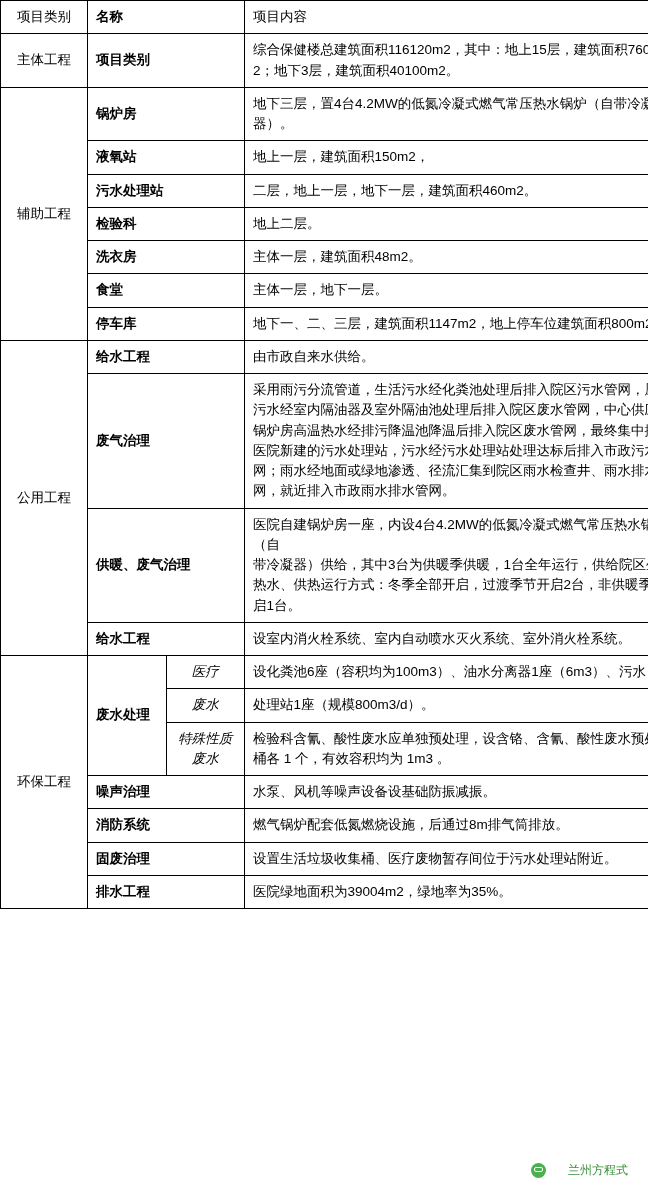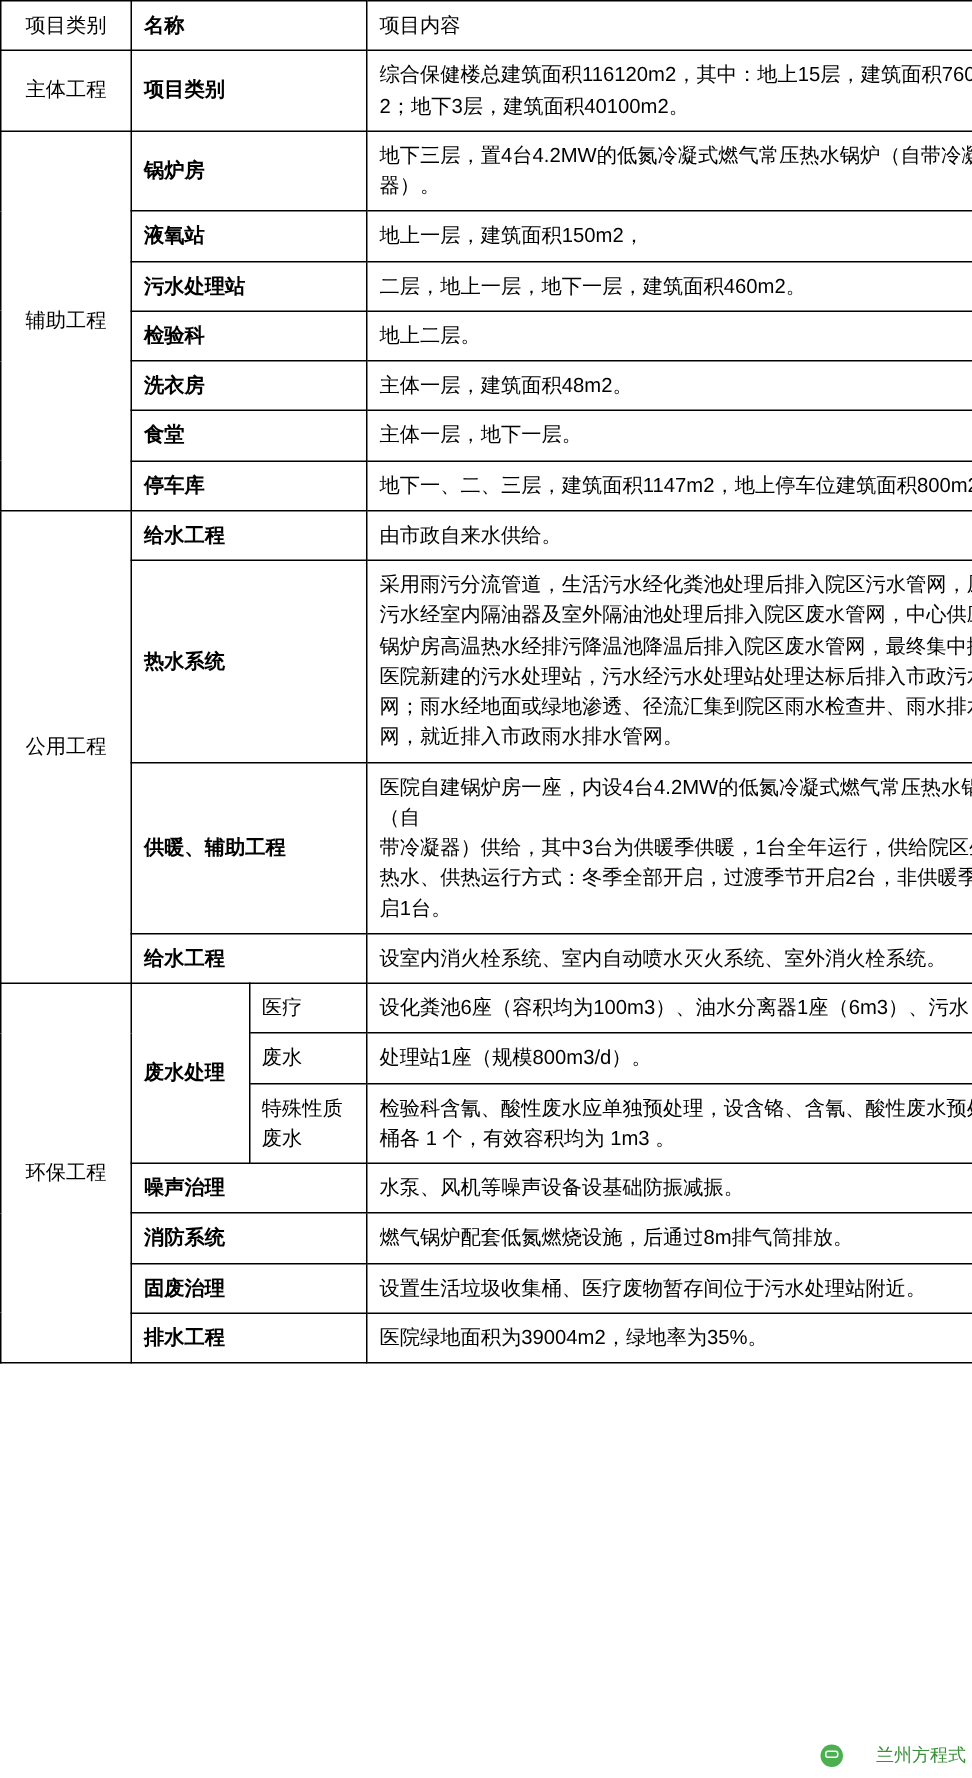--- a/index.html
+++ b/index.html
@@ -31,33 +31,34 @@
   td.cat {
     width: 70px;
     text-align: center;
   }
   td.name {
     width: 140px;
     font-weight: bold;
   }
   td.sub {
     width: 70px;
-    text-align: left;
+    text-align: center;
     font-size: 12.5px;
     line-height: 1.35;
+    font-style: italic;
   }
   td.content {
     width: 424px;
   }
   .hdr td {
     font-size: 13.5px;
   }
   .wm {
     position: absolute;
-    right: 4px;
+    right: 20px;
     bottom: 6px;
     display: flex;
     align-items: center;
     gap: 22px;
     font-size: 12px;
     color: #3a8f3a;
     font-family: "Liberation Sans", sans-serif;
   }
   .wm .wm-badge {
     width: 15px;
@@ -131,25 +132,25 @@
         <td class="name" colspan="2">停车库</td>
         <td class="content">地下一、二、三层，建筑面积1147m2，地上停车位建筑面积800m2。</td>
       </tr>
 
       <tr>
         <td class="cat" rowspan="4">公用工程</td>
         <td class="name" colspan="2">给水工程</td>
         <td class="content">由市政自来水供给。</td>
       </tr>
       <tr>
-        <td class="name" colspan="2">热水系统</td>
+        <td class="name" colspan="2">废气治理</td>
         <td class="content">采用雨污分流管道，生活污水经化粪池处理后排入院区污水管网，厨房污水经室内隔油器及室外隔油池处理后排入院区废水管网，中心供应、锅炉房高温热水经排污降温池降温后排入院区废水管网，最终集中排入医院新建的污水处理站，污水经污水处理站处理达标后排入市政污水管网；雨水经地面或绿地渗透、径流汇集到院区雨水检查井、雨水排水管网，就近排入市政雨水排水管网。</td>
       </tr>
       <tr>
-        <td class="name" colspan="2">供暖、辅助工程</td>
+        <td class="name" colspan="2">供暖、废气治理</td>
         <td class="content" style="white-space: pre-line;">医院自建锅炉房一座，内设4台4.2MW的低氮冷凝式燃气常压热水锅炉（自
 带冷凝器）供给，其中3台为供暖季供暖，1台全年运行，供给院区生活热水、供热运行方式：冬季全部开启，过渡季节开启2台，非供暖季开启1台。</td>
       </tr>
       <tr>
         <td class="name" colspan="2">给水工程</td>
         <td class="content">设室内消火栓系统、室内自动喷水灭火系统、室外消火栓系统。</td>
       </tr>
 
       <tr>
         <td class="cat" rowspan="7">环保工程</td>

